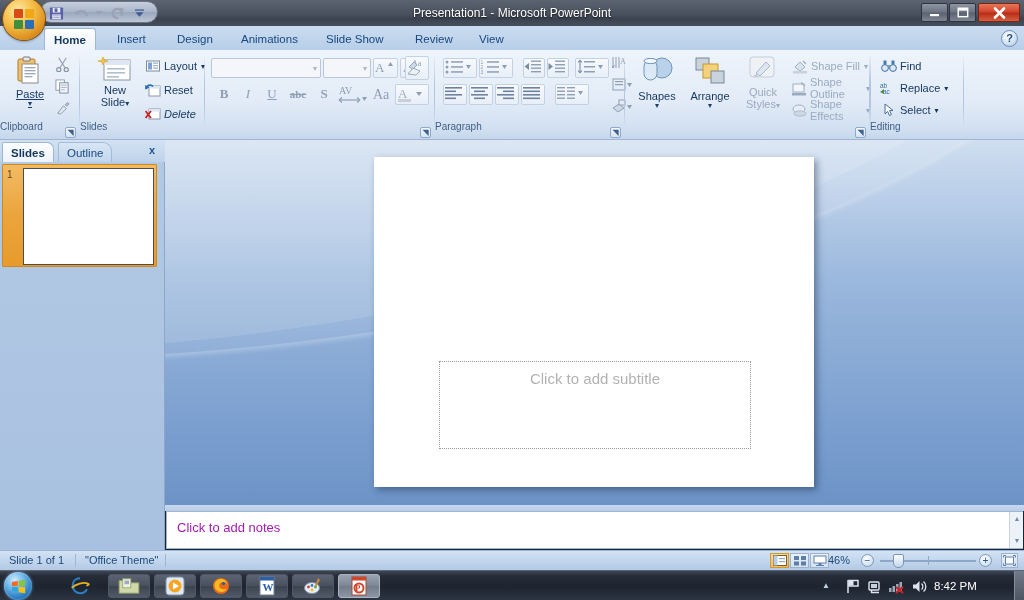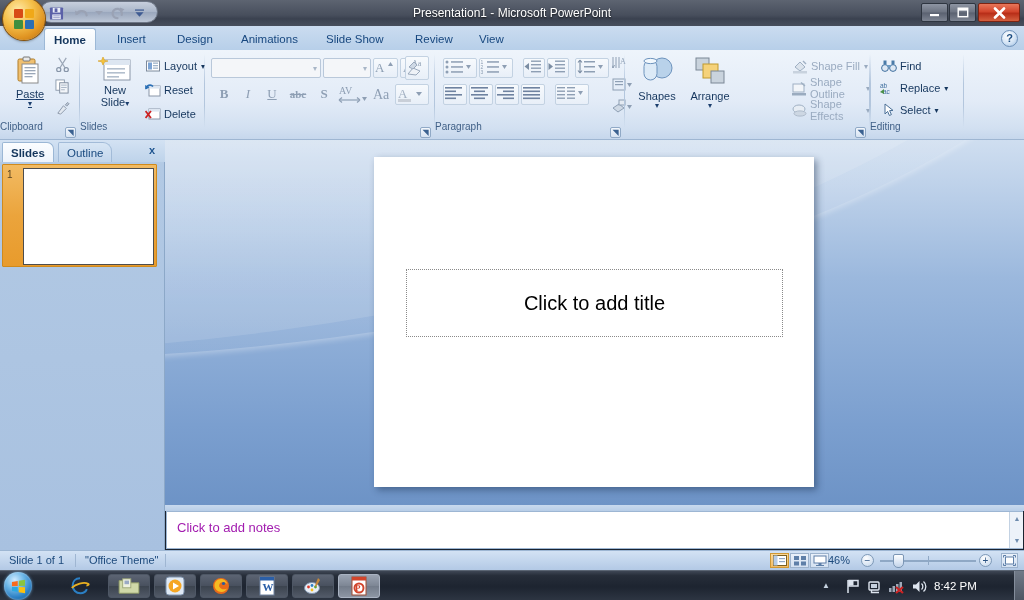--- a/index.html
+++ b/index.html
@@ -477,21 +477,21 @@
         <g fill="#b3bfcd">
             <rect x="9" y="12" width="18" height="1.6"></rect>
             <rect x="9" y="16" width="18" height="1.6"></rect>
             <rect x="9" y="20" width="12" height="1.6"></rect>
           </g>
         <path d="M5 1 L6.6 4.4 L10 5 L6.6 5.8 L5 9 L3.6 5.8 L0 5 L3.6 4.4 Z" fill="#f5c33c" stroke="#d79c18" stroke-width="0.6"></path>
       </svg>
       <div class="lbl">New</div>
       <div class="lbl" style="display:inline-block;">Slide</div><span class="caret">▾</span>
     </div>
-    <div class="sm-row" style="left:64px; top:54px;">
+    <div class="sm-row" style="left:64px; top:54px;font-style:italic;">
       <span class="ic">
         <svg width="16" height="14" viewBox="0 0 16 14">
           <rect x="4" y="2" width="11" height="10" fill="#fff" stroke="#8a96a8"></rect>
           <rect x="4" y="2" width="11" height="2.6" fill="#dde6f1"></rect>
           <path d="M0.5 4 L6 11 M6 4 L0.5 11" stroke="#cc2222" stroke-width="1.8"></path>
         </svg>
       </span>
       <span>Delete</span>
     </div>
     <div class="sm-row" style="left:64px; top:30px;">
@@ -743,20 +743,29 @@
     </div>
     <div class="big-btn" style="left:58px; top:6px; width:54px;">
       <svg width="36" height="32" viewBox="0 0 36 32">
         <rect x="4" y="2" width="13" height="12" fill="#c9d3dd" stroke="#7b8796"></rect>
         <rect x="11" y="8" width="15" height="14" fill="#f5d27a" stroke="#c09a2e"></rect>
         <rect x="19" y="15" width="13" height="12" fill="#c9d3dd" stroke="#7b8796"></rect>
       </svg>
       <div class="lbl">Arrange</div>
       <div class="caret">▾</div>
     </div>
+    <div class="big-btn" style="left:114px; top:6px; width:48px;">
+      <svg width="34" height="28" viewBox="0 0 34 28">
+        <rect x="4" y="1" width="24" height="20" rx="3" fill="#eef2f7" stroke="#c3cdda"></rect>
+        <path d="M10 17 L20 6 L24 10 L14 20 Z" fill="#dfe6ef" stroke="#a9b6c6"></path>
+        <path d="M7 20 L11 18 L12 21 Z" fill="#b9c4d2"></path>
+      </svg>
+      <div class="lbl dim">Quick</div>
+      <div class="lbl dim" style="display:inline-block;">Styles</div><span class="caret" style="color:#9babbf;">▾</span>
+    </div>
 
     <div class="sm-row dim" style="left:166px; top:6px;">
       <span class="ic">
         <svg width="16" height="15" viewBox="0 0 16 15">
           <path d="M3 8 L8 3 L13 8 L8 12 Z" fill="#dbe3ec" stroke="#9fb0c3"></path>
           <path d="M11 2 L14 5" stroke="#9fb0c3" stroke-width="1.4"></path>
           <rect x="1" y="12" width="14" height="2.5" fill="#c8d2de"></rect>
         </svg>
       </span>
       <span>Shape Fill</span>
@@ -835,22 +844,22 @@
   <div id="thumb-item">
     <div id="thumb-num">1</div>
     <div id="thumb-slide"></div>
   </div>
 </div>
 
 <div id="workspace">
   <div id="ws-swoosh2"></div>
   <div id="ws-swoosh"></div>
   <div id="slide">
-    <div id="ph-title">
-      <span>Click to add title</span>
+    <div id="ph-sub">
+      <span>Click to add subtitle</span>
     </div>
   </div>
 </div>
 
 <div id="notes-sep"></div>
 <div id="notes">
   <div id="notes-text">Click to add notes</div>
   <div id="notes-scroll">
     <div class="ns-arrow" style="top:1px;">▲</div>
     <div class="ns-arrow" style="bottom:1px;">▼</div>

